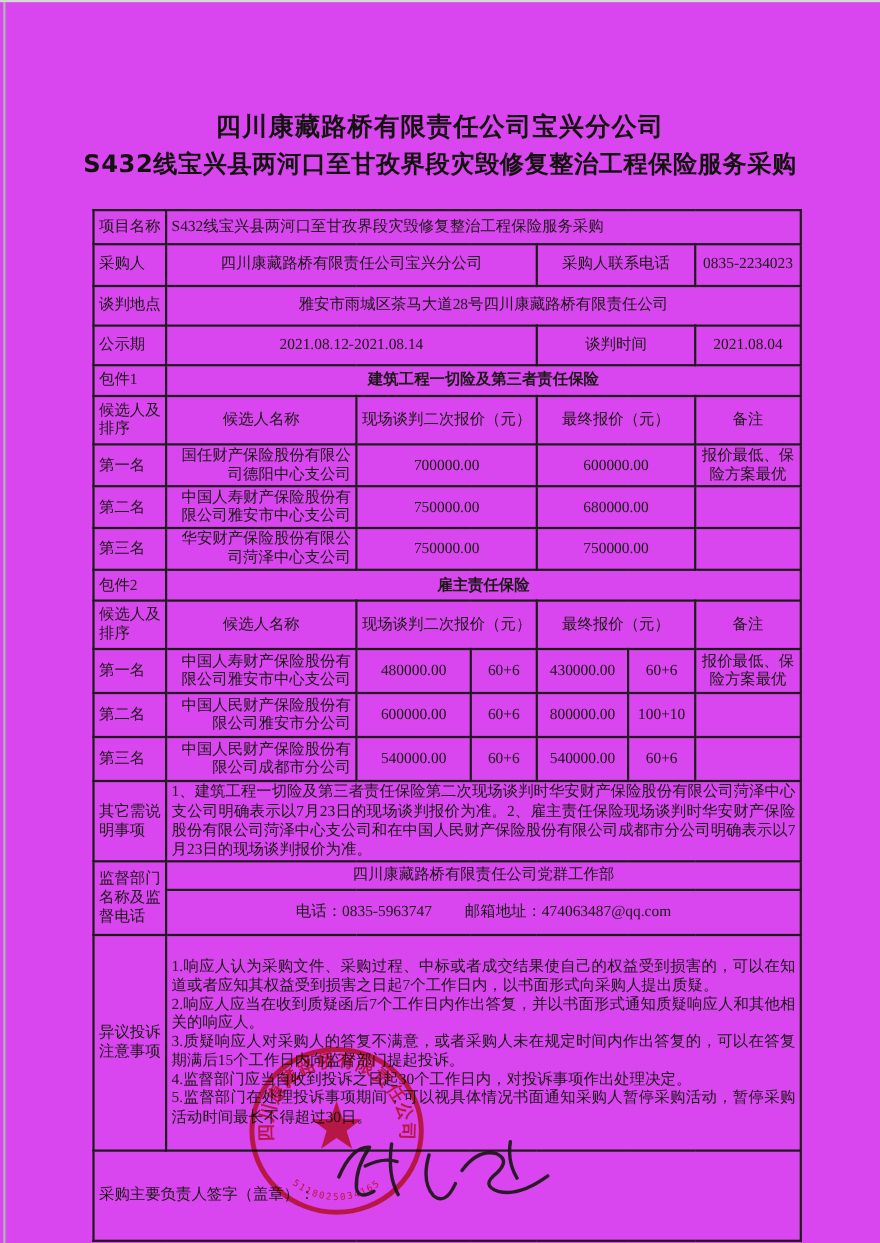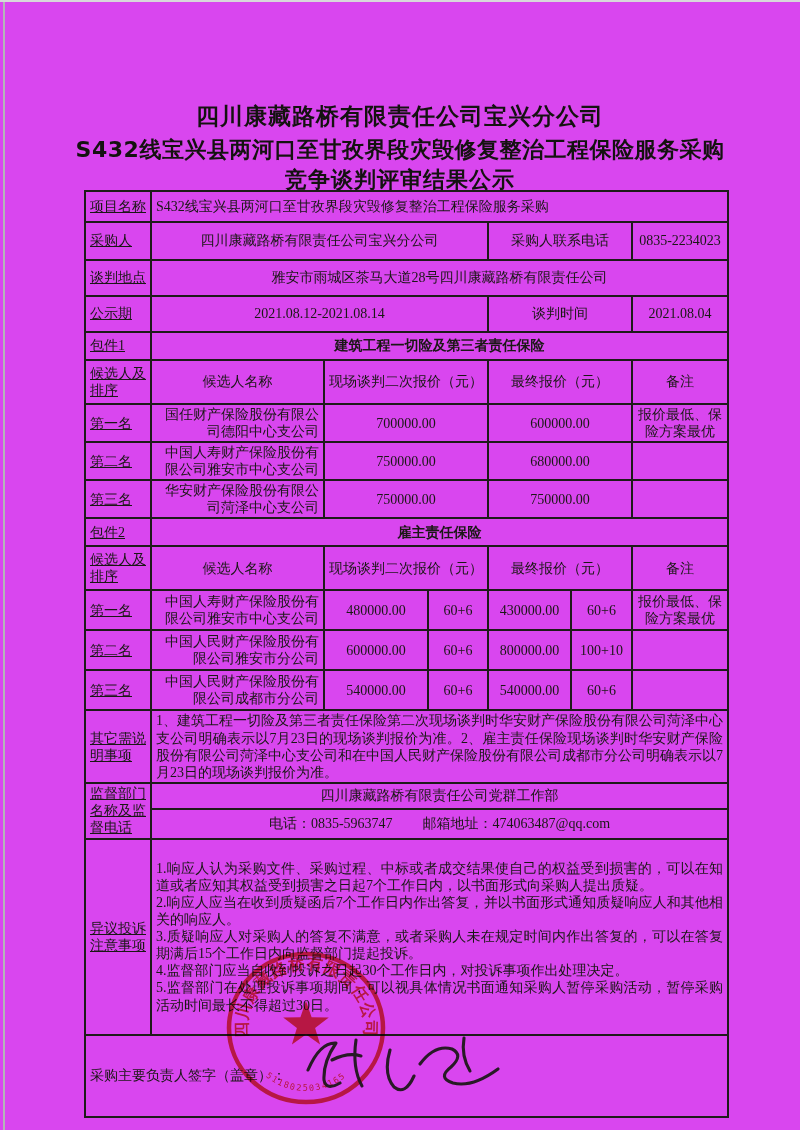--- a/index.html
+++ b/index.html
@@ -11,21 +11,21 @@
   .title-block{position:absolute;left:0;top:98px;width:800px;text-align:center;
                font-family:"DejaVu Sans","Liberation Sans",sans-serif;font-weight:bold;color:#141210;}
   .title-line1{font-size:23px;line-height:36px;letter-spacing:1px;}
   .title-line2{font-size:22px;line-height:31px;letter-spacing:0.5px;}
   .title-line3{font-size:22px;line-height:30px;letter-spacing:1px;}
 
   table.doc{position:absolute;left:84px;top:190px;width:643px;border-collapse:collapse;
             table-layout:fixed;}
   table.doc td{border:2px solid #1d1b19;padding:1px 4px;vertical-align:middle;
                font-size:14px;line-height:1.22;overflow:hidden;}
-  td.lbl{padding:1px 3px;font-size:13.5px;text-decoration:underline;}
+  td.lbl{padding:1px 3px;font-size:13.5px;}
   td.ctr{text-align:center;}
   td.lft{text-align:left;}
   td.name{font-size:13.5px;line-height:17px;padding:1px 5px;text-align:right;}
   td.num{text-align:center;font-size:13.5px;}
   td.remark{text-align:center;font-size:13.5px;line-height:17px;}
   td.small-notes{font-size:13.5px;line-height:16px;padding:2px 6px;text-align:justify;margin-top:32px;}
   td.objection-cell{font-size:14px;line-height:20.8px;padding:3px 7px;vertical-align:middle;}
   .obj-item{text-align:justify;}
   .contact-gap{display:inline-block;width:30px;}
   td.sign-cell{padding:4px 6px;vertical-align:middle;font-size:14.5px;}
@@ -38,21 +38,20 @@
 </head>
 <body>
 
 <div class="page">
   <div class="scan-edge"></div>
   <div class="scan-edge-top"></div>
 
   <div class="title-block">
     <div class="title-line1">四川康藏路桥有限责任公司宝兴分公司</div>
     <div class="title-line2">S432线宝兴县两河口至甘孜界段灾毁修复整治工程保险服务采购</div>
-    <div class="title-line3">竞争谈判评审结果公示</div>
   </div>
 
   <table class="doc">
     <colgroup>
       <col style="width:66px">
         <col style="width:173px">
         <col style="width:104px">
       <col style="width:60px">
         <col style="width:83px">
         <col style="width:61px">
@@ -162,21 +161,21 @@
 
     <tr style="height:66px">
       <td class="lbl">其它需说明事项</td>
       <td colspan="6" class="small-notes">1、建筑工程一切险及第三者责任保险第二次现场谈判时华安财产保险股份有限公司菏泽中心支公司明确表示以7月23日的现场谈判报价为准。2、雇主责任保险现场谈判时华安财产保险股份有限公司菏泽中心支公司和在中国人民财产保险股份有限公司成都市分公司明确表示以7月23日的现场谈判报价为准。</td>
     </tr>
 
     <tr style="height:26px">
       <td class="lbl" rowspan="2">监督部门名称及监督电话</td>
       <td colspan="6" class="ctr">四川康藏路桥有限责任公司党群工作部</td>
     </tr>
-    <tr style="height:30px">
+    <tr style="height:41px">
       <td colspan="6" class="ctr">
         <span>电话：0835-5963747</span><span class="contact-gap"></span><span>邮箱地址：474063487@qq.com</span>
       </td>
     </tr>
 
     <tr style="height:196px">
       <td class="lbl">异议投诉注意事项</td>
       <td colspan="6" class="objection-cell">
         <div class="obj-item">1.响应人认为采购文件、采购过程、中标或者成交结果使自己的权益受到损害的，可以在知道或者应知其权益受到损害之日起7个工作日内，以书面形式向采购人提出质疑。</div>
         <div class="obj-item">2.响应人应当在收到质疑函后7个工作日内作出答复，并以书面形式通知质疑响应人和其他相关的响应人。</div>

